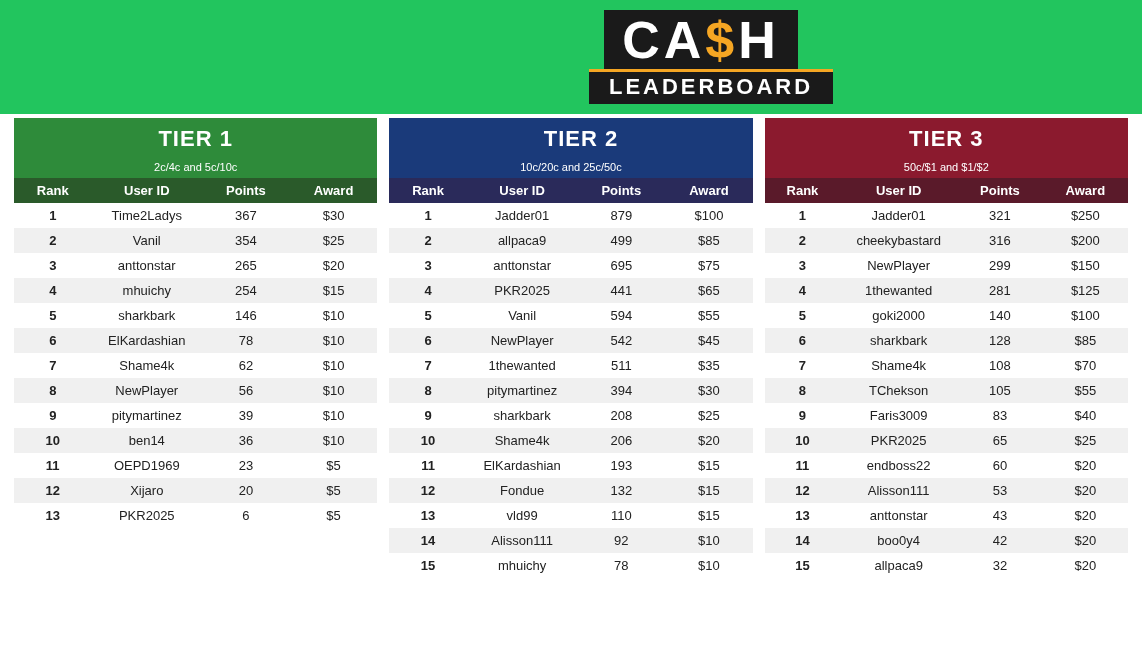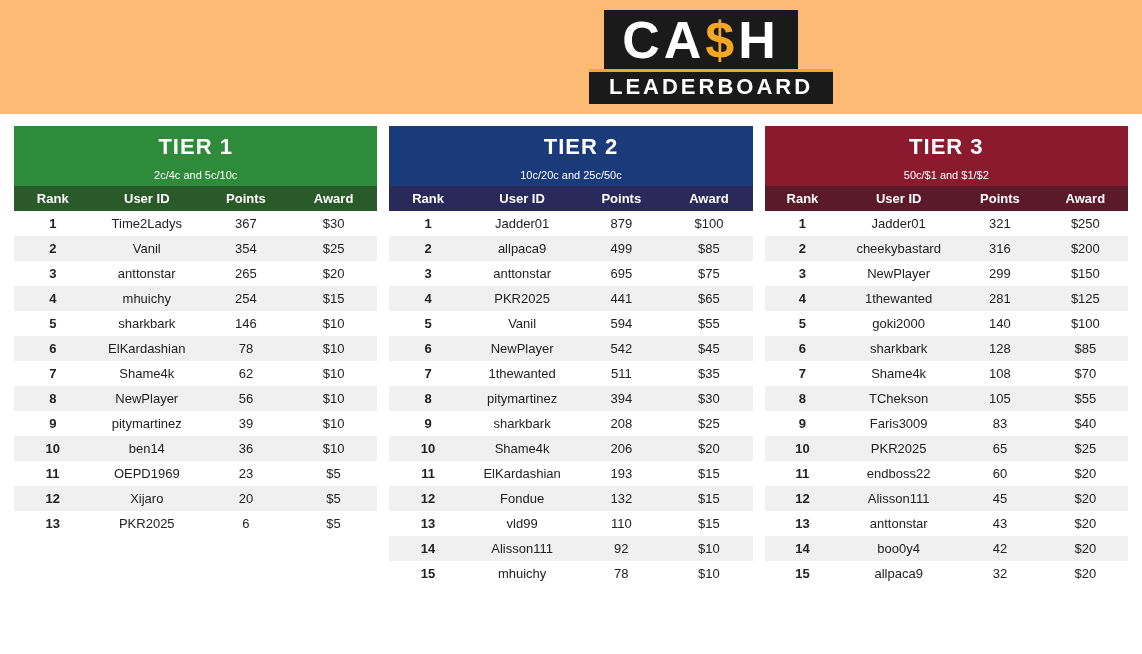--- a/index.html
+++ b/index.html
@@ -9,21 +9,21 @@
       width: 1142px;
       min-height: 654px;
     }
 
     
     .header {
       display: flex;
       align-items: center;
       justify-content: space-between;
       padding: 10px 30px 10px 30px;
-      background: #fdba74;
+      background: #22c55e;
     }
     .header-logo {
       display: flex;
       flex-direction: column;
       align-items: center;
       margin: 0 auto;
     }
     .logo-cash {
       font-size: 52px;
       font-weight: 900;
@@ -63,21 +63,21 @@
     .tables-container {
       display: flex;
       flex-direction: row;
       gap: 0;
       padding: 0 8px;
       justify-content: space-between;
     }
 
     .tier-block {
       flex: 1;
-      margin: 12px 6px;
+      margin: 4px 6px;
     }
 
     .tier-header {
       text-align: center;
       color: #fff;
       font-size: 22px;
       font-weight: bold;
       padding: 8px 0 6px 0;
       letter-spacing: 1px;
     }
@@ -403,21 +403,21 @@
           </tr>
           <tr>
             <td>11</td>
             <td>endboss22</td>
             <td>60</td>
             <td>$20</td>
           </tr>
           <tr>
             <td>12</td>
             <td>Alisson111</td>
-            <td>45</td>
+            <td>53</td>
             <td>$20</td>
           </tr>
           <tr>
             <td>13</td>
             <td>anttonstar</td>
             <td>43</td>
             <td>$20</td>
           </tr>
           <tr>
             <td>14</td>

